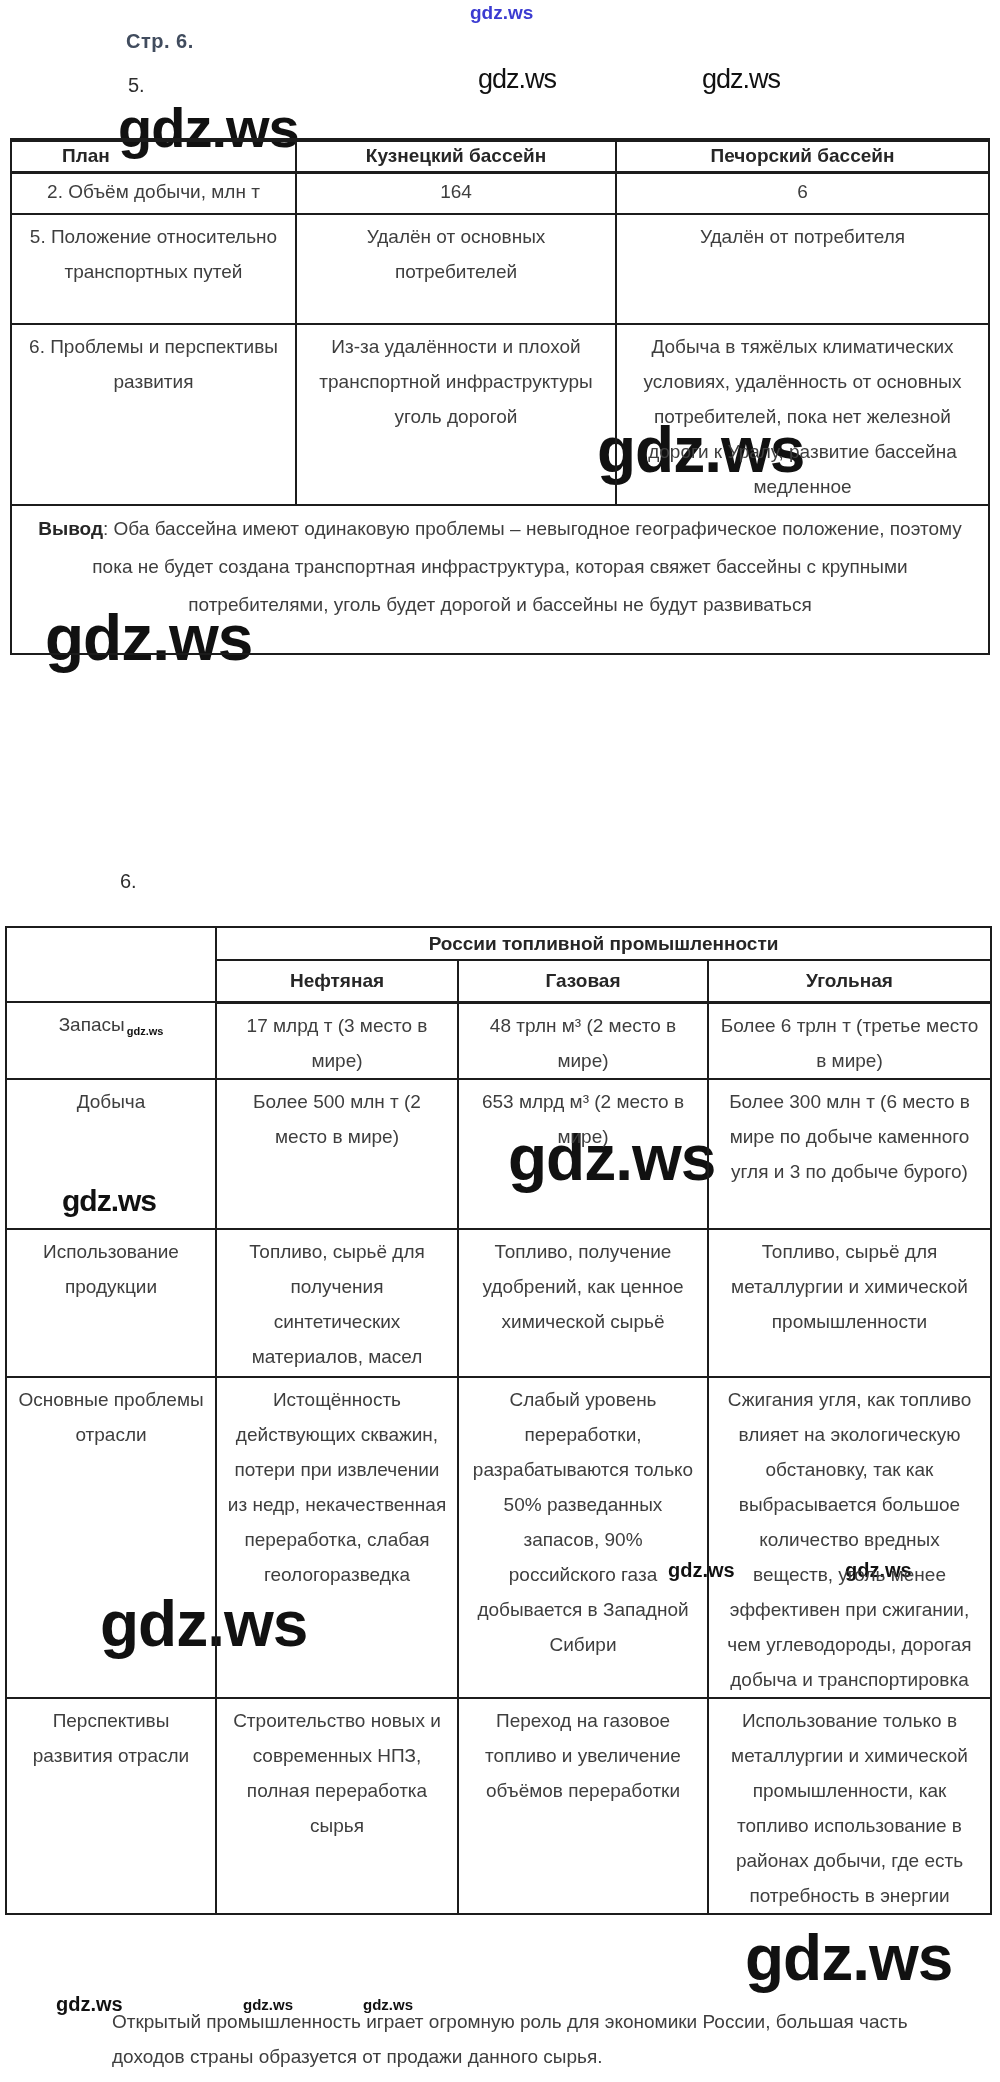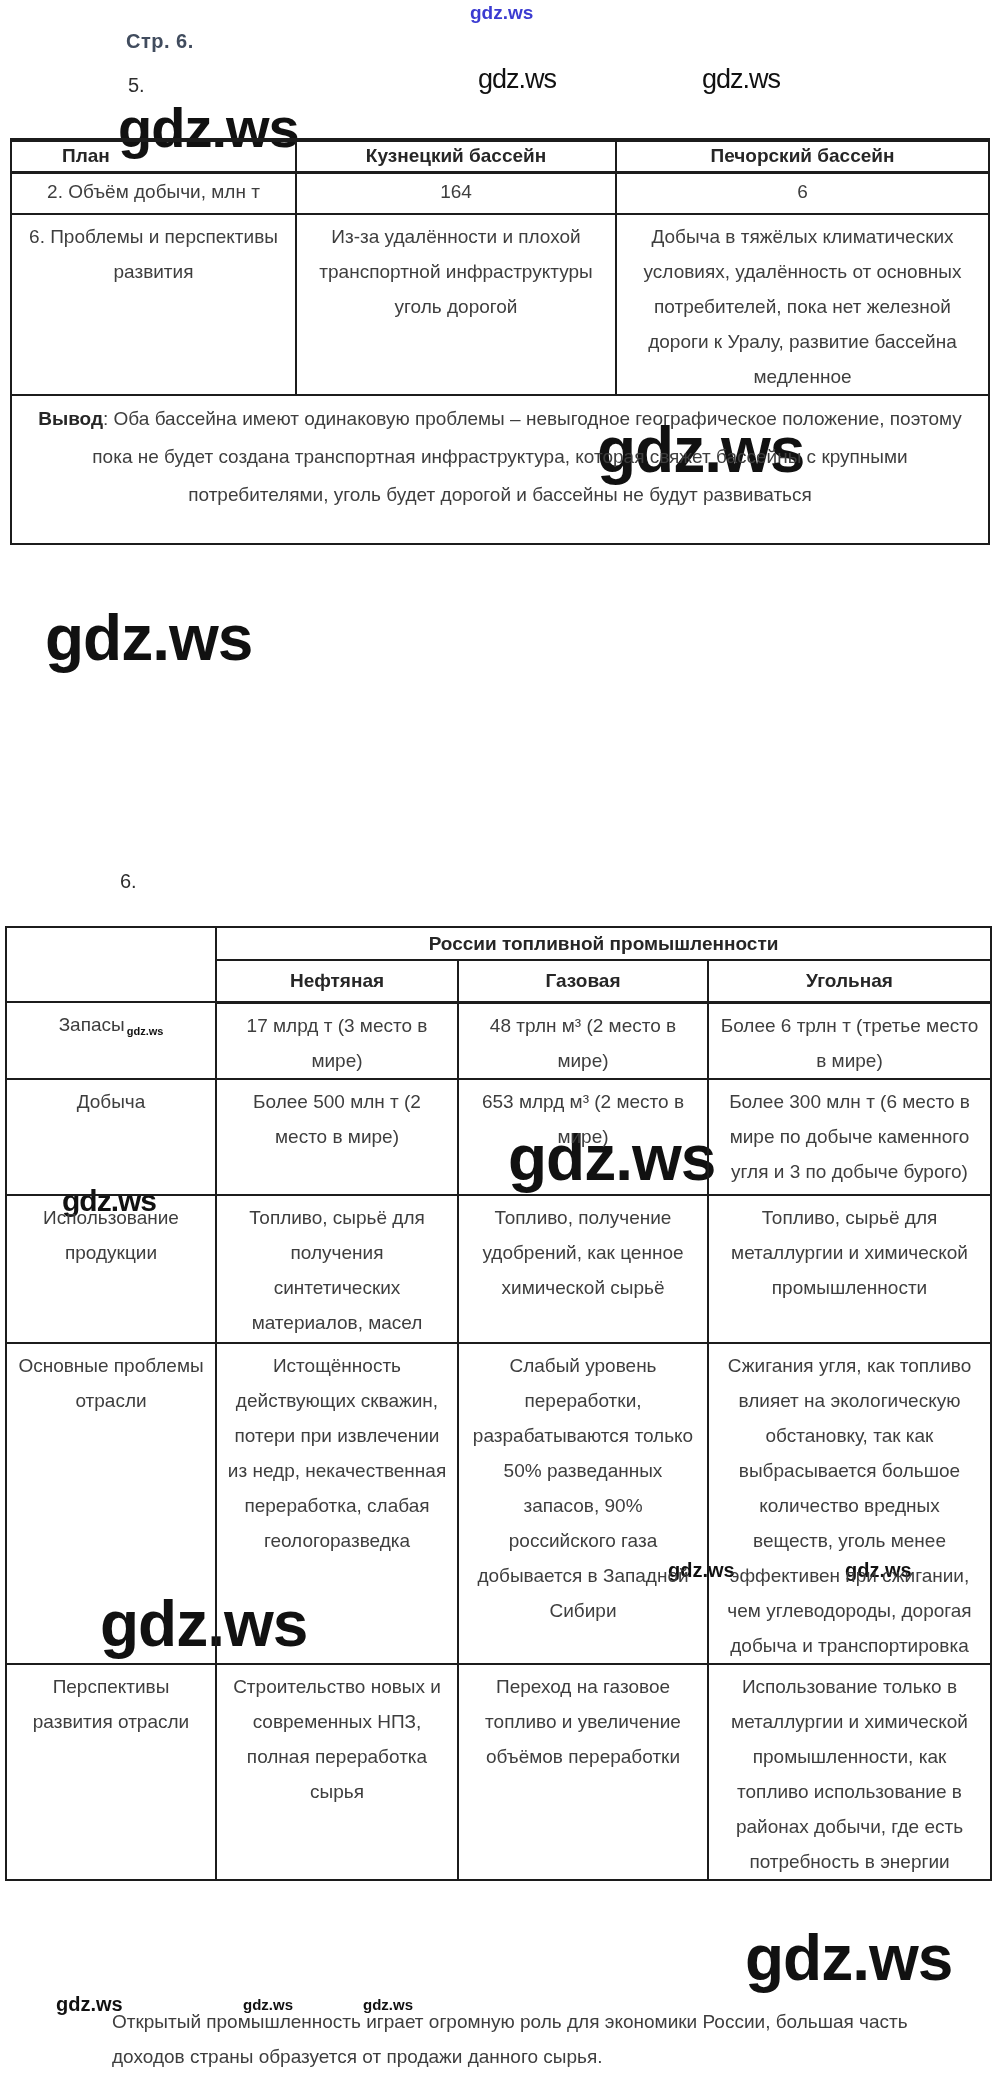--- a/index.html
+++ b/index.html
@@ -84,20 +84,25 @@
       <tr style="height:32px">
     <th class="plan-head">План</th>
     <th>Кузнецкий бассейн</th>
     <th>Печорский бассейн</th>
   </tr>
   <tr style="height:42px" class="semi">
     <td>2. Объём добычи, млн т</td>
     <td>164</td>
     <td>6</td>
   </tr>
+  <tr style="height:110px">
+    <td>5. Положение относительно транспортных путей</td>
+    <td>Удалён от основных потребителей</td>
+    <td>Удалён от потребителя</td>
+  </tr>
   <tr style="height:180px">
     <td>6. Проблемы и перспективы развития</td>
     <td>Из-за удалённости и плохой транспортной инфраструктуры уголь дорогой</td>
     <td>Добыча в тяжёлых климатических условиях, удалённость от основных потребителей, пока нет железной дороги к Уралу, развитие бассейна медленное</td>
   </tr>
   <tr style="height:149px">
     <td colspan="3" class="conclusion-cell"><span class="b">Вывод</span><span>: Оба бассейна имеют одинаковую проблемы – невыгодное географическое положение, поэтому пока не будет создана транспортная инфраструктура, которая свяжет бассейны с крупными потребителями, уголь будет дорогой и бассейны не будут развиваться</span></td>
   </tr>
 </tbody>
   </table>
@@ -118,21 +123,21 @@
     <th>Нефтяная</th>
     <th>Газовая</th>
     <th>Угольная</th>
   </tr>
   <tr style="height:72px">
     <td><span>Запасы</span><span class="wm-sub">gdz.ws</span></td>
     <td>17 млрд т (3 место в мире)</td>
     <td>48 трлн м³ (2 место в мире)</td>
     <td>Более 6 трлн т (третье место в мире)</td>
   </tr>
-  <tr style="height:116px">
+  <tr style="height:150px">
     <td>Добыча</td>
     <td>Более 500 млн т (2 место в мире)</td>
     <td>653 млрд м³ (2 место в мире)</td>
     <td>Более 300 млн т (6 место в мире по добыче каменного угля и 3 по добыче бурого)</td>
   </tr>
   <tr style="height:148px">
     <td>Использование продукции</td>
     <td>Топливо, сырьё для получения синтетических материалов, масел</td>
     <td>Топливо, получение удобрений, как ценное химической сырьё</td>
     <td>Топливо, сырьё для металлургии и химической промышленности</td>

